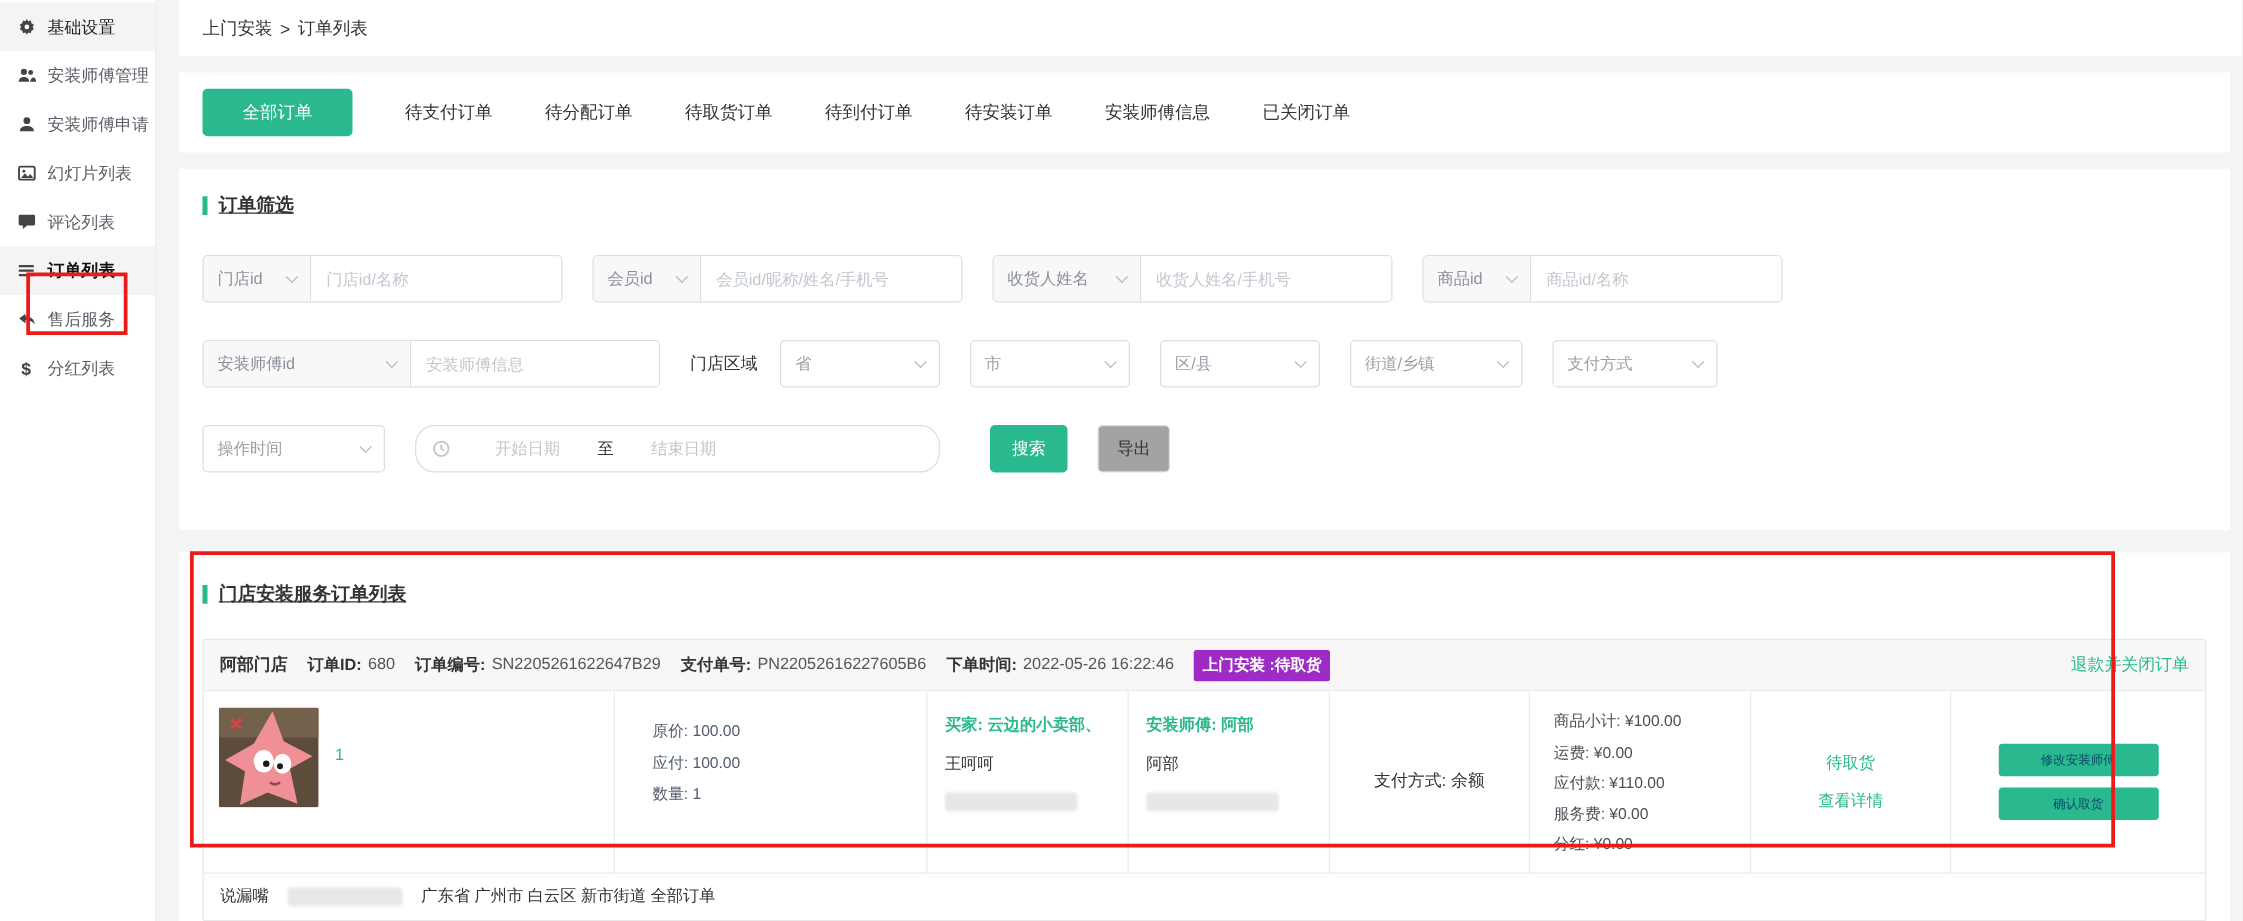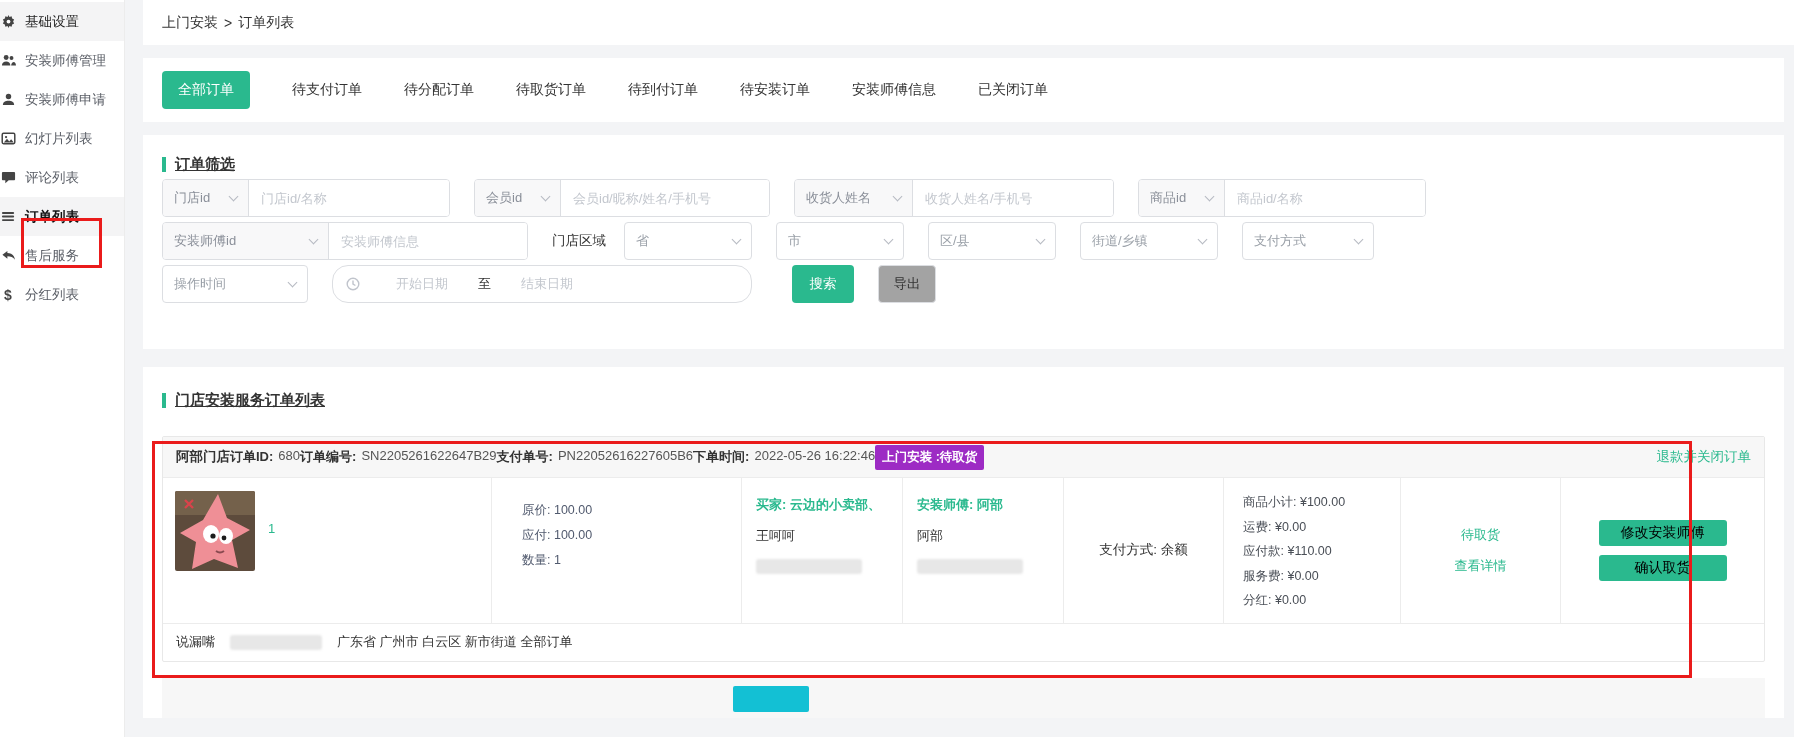--- a/index.html
+++ b/index.html
@@ -1,58 +1,58 @@
 <!DOCTYPE html>
 <html style="--accent: #2ab98e; --badge-purple: #9d2bc4; --badge-cyan: #13c0d4; --annotation-red: #ea1b1b;"><head>
 <meta charset="utf-8">
 <style>
   * { box-sizing: border-box; margin: 0; padding: 0; }
   body { font-family: "Liberation Sans", "DejaVu Sans", sans-serif; background:#e9ebee; }
   .screen { position:relative; width:1794px; height:737px; background:#f3f4f6; overflow:hidden; }
 
   
   .sidebar { position:absolute; left:0; top:0; width:125px; height:100%; background:#fff; border-right:1px solid #ececec; z-index:2; padding-top:2px; }
-  .side-item { display:flex; align-items:center; gap:9px; height:39px; font-size:13.5px; color:#5a5e66; cursor:pointer; white-space:nowrap; }
+  .side-item { display:flex; align-items:center; gap:9px; height:39px; padding-left:13px; font-size:13.5px; color:#5a5e66; cursor:pointer; white-space:nowrap; }
   .side-item .icon { width:16px; height:16px; display:inline-flex; align-items:center; justify-content:center; color:#444; flex:0 0 16px; }
   .side-item.hl { background:#f4f4f5; color:#1f1f1f; }
   .side-item.current { background:#f4f4f5; color:#111; font-weight:bold; }
   .side-item svg { width:15px; height:15px; fill:currentColor; }
   .dollar-glyph { font-weight:bold; font-size:14px; }
 
   
   .main { position:absolute; left:143px; top:0; right:0; height:100%; }
   .crumb-bar { height:45px; background:#fff; display:flex; align-items:center; padding-left:19px; font-size:14px; color:#333; gap:6px; }
   .panel { background:#fff; margin-top:13px; margin-right:10px; }
   .tabs-panel { height:64px; display:flex; align-items:center; padding-left:19px; gap:42px; }
   .tab { font-size:14px; color:#333; cursor:pointer; white-space:nowrap; }
-  .tab.active { background:var(--accent); color:#fff; padding:10px 16px; border-radius:4px; }
+  .tab.active { background:var(--accent); color:#fff; padding:10px 32px; border-radius:4px; }
 
   .section-title { display:flex; align-items:center; gap:9px; font-size:15px; font-weight:bold; color:#333;text-decoration:underline; }
   .green-bar { width:4px; height:15px; background:var(--accent); }
 
   .filter-panel { padding:20px 19px 46px; }
-  .filter-row { display:flex; align-items:center; margin-top:5px; gap:24px; }
+  .filter-row { display:flex; align-items:center; margin-top:30px; gap:24px; }
   .fgroup { display:flex; height:38px; border:1px solid #dcdee2; border-radius:4px; overflow:hidden; background:#fff; }
   .fselect { display:flex; align-items:center; justify-content:space-between; gap:10px; background:#f8f8f9; padding:0 11px; color:#8a8f99; font-size:13px; border-right:1px solid #dcdee2; cursor:pointer; white-space:nowrap; }
   .fgroup input { border:0; outline:none; padding:0 12px; font-size:13px; color:#333; background:#fff; }
   .fgroup input::placeholder { color:#c3c7ce; }
   .chev { width:7px; height:7px; border-right:1.5px solid #b6bac2; border-bottom:1.5px solid #b6bac2; transform:rotate(45deg); display:inline-block; margin-top:-4px; flex:0 0 auto; }
   .sselect { height:38px; border:1px solid #dcdee2; border-radius:4px; background:#fff; display:flex; align-items:center; justify-content:space-between; padding:0 11px; color:#9aa0a8; font-size:13px; cursor:pointer; white-space:nowrap; }
   .region-label { font-size:13.5px; color:#333; margin-right:-6px; white-space:nowrap; }
   .date-box { width:420px; height:38px; border:1px solid #dcdee2; border-radius:16px; display:flex; align-items:center; padding:0 13px; gap:8px; font-size:13px; }
   .date-ph { color:#c3c7ce; }
   .date-start { margin-left:28px; }
   .date-to { color:#333; margin:0 22px; }
   .btn-search { width:62px; height:38px; background:var(--accent); color:#fff; border:0; border-radius:4px; font-size:13.5px; cursor:pointer; margin-left:16px; }
   .btn-export { width:58px; height:38px; background:#a3a3a3; color:#333; border:1px solid #dcdee2; border-radius:4px; font-size:13.5px; cursor:pointer; }
 
   
   .orders-panel { margin-top:18px; padding:24px 19px 0; }
   .order-card { margin-top:26px; border:1px solid #e8e8e8; border-radius:2px; }
-  .card-header { background:#f7f7f7; min-height:40px; display:flex; align-items:center; padding:0 13px; font-size:13px; color:#555; white-space:nowrap; }
+  .card-header { background:#f7f7f7; min-height:40px; display:flex; align-items:center; padding:0 13px; gap:16px; font-size:13px; color:#555; white-space:nowrap; }
   .store-name { font-weight:bold; color:#333; font-size:13.5px; }
   .hfield { display:flex; gap:5px; }
   .hfield .fl { font-weight:bold; color:#333; }
   .badge { background:var(--badge-purple); color:#fff; font-size:12.5px; font-weight:bold; padding:4px 7px; border-radius:2px; }
   .close-link { margin-left:auto; color:var(--accent); font-size:13.5px; cursor:pointer; }
   .card-row { display:flex; border-top:1px solid #ececec; min-height:138px; }
   .cell { border-left:1px solid #ececec; }
   .cell:first-child { border-left:0; }
   .cell-product { width:328px; display:flex; padding:13px 12px; gap:13px; }
   .prod-qty { color:var(--accent); font-size:13px; margin-top:30px; }
@@ -60,21 +60,21 @@
   .cell-price { width:250px; padding:20px 0 0 30px; font-size:12.5px; color:#515a6e; line-height:25px; white-space:nowrap; }
   .cell-buyer, .cell-installer { width:161px; padding:18px 0 0 14px; font-size:13px; }
   .col-head { color:var(--accent); font-weight:bold; white-space:nowrap; }
   .col-name { color:#333; margin-top:13px; }
   .redact { background:#e7e7e7; border-radius:3px; height:15px; width:106px; margin-top:14px; filter:blur(1.2px); }
   .cell-payment { width:160px; display:flex; align-items:center; justify-content:center; font-size:13.5px; font-weight:normal; color:#333; white-space:nowrap; }
   .cell-amounts { width:177px; padding:12px 0 10px 19px; font-size:12.5px; color:#4a4f57; line-height:24.5px; white-space:nowrap; }
   .cell-status { width:160px; display:flex; flex-direction:column; align-items:center; justify-content:center; gap:13px; }
   .slink { color:var(--accent); font-size:13px; cursor:pointer; }
   .cell-actions { flex:1; display:flex; flex-direction:column; align-items:center; justify-content:center; gap:9px; }
-  .action-btn { width:128px; height:26px; background:var(--accent); color:#000000; border:0; border-radius:3px; font-size:14px; cursor:pointer; }
+  .action-btn { width:128px; height:26px; background:var(--accent); color:#0c4a6e; border:0; border-radius:3px; font-size:10px; cursor:pointer; }
   .card-address { border-top:1px solid #ececec; min-height:38px; display:flex; align-items:center; padding:0 13px; gap:15px; font-size:13px; color:#333; }
   .card-address .redact { margin-top:0; width:92px; }
   .next-card-stub { margin-top:16px; background:#f7f7f7; height:40px; position:relative; }
   .stub-badge { position:absolute; left:571px; top:8px; width:76px; height:26px; background:var(--badge-cyan); border-radius:2px; }
 
   
   .anno { position:absolute; border:3px solid var(--annotation-red); z-index:9; pointer-events:none; }
   .anno-menu { left:21px; top:218px; width:81px; height:50px; }
   .anno-orders { left:152px; top:441px; width:1540px; height:237px; }
 </style>

